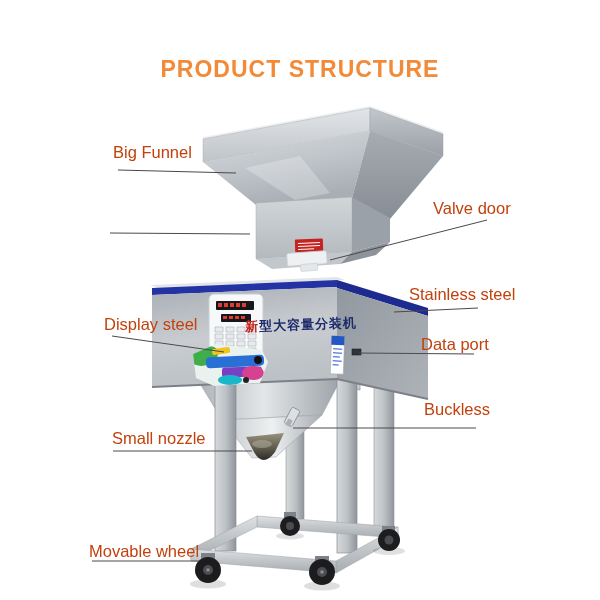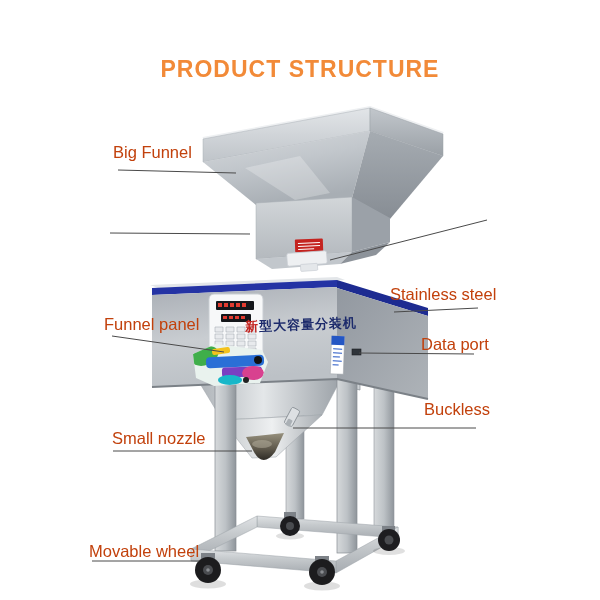--- a/index.html
+++ b/index.html
@@ -11,21 +11,21 @@
     position:absolute;top:56px;left:0;width:600px;text-align:center;
     color:#f28a38;font-size:23px;font-weight:600;letter-spacing:1px;
   }
   .callout{
     position:absolute;color:#c2410c;font-size:16.5px;font-weight:500;white-space:nowrap;
   }
   #machine-svg{position:absolute;left:0;top:0;}
   #lbl-big-funnel{left:113px;top:143px;}
   #lbl-small-funnel{left:94px;top:210px;}
   #lbl-valve-door{left:433px;top:199px;}
-  #lbl-stainless-steel{left:390px;top:285px;}
+  #lbl-stainless-steel{left:409px;top:285px;}
   #lbl-display-panel{left:104px;top:315px;}
   #lbl-data-port{left:421px;top:335px;text-align:center;}
   #lbl-buckless{left:424px;top:400px;}
   #lbl-fill-nozzle{left:112px;top:429px;}
   #lbl-movable-wheel{left:89px;top:542px;}
 </style>
 </head>
 <body>
 
 <div id="stage">
@@ -235,19 +235,20 @@
       <line x1="478" y1="308" x2="394" y2="312"></line>
       <line x1="112" y1="336" x2="224" y2="352"></line>
       <line x1="359" y1="353" x2="474" y2="354"></line>
       <line x1="293" y1="428" x2="476" y2="428"></line>
       <line x1="113" y1="451" x2="252" y2="451"></line>
       <line x1="92" y1="561" x2="199" y2="561"></line>
     </g>
   </svg>
 
   <div class="callout" id="lbl-big-funnel">Big Funnel</div>
+  <div class="callout" id="lbl-valve-door">Valve door</div>
   <div class="callout" id="lbl-stainless-steel">Stainless steel</div>
-  <div class="callout" id="lbl-display-panel">Funnel panel</div>
+  <div class="callout" id="lbl-display-panel">Display steel</div>
   <div class="callout" id="lbl-data-port">Data port</div>
   <div class="callout" id="lbl-buckless">Buckless</div>
   <div class="callout" id="lbl-fill-nozzle">Small nozzle</div>
   <div class="callout" id="lbl-movable-wheel">Movable wheel</div>
 </div>
 
 </body></html>

